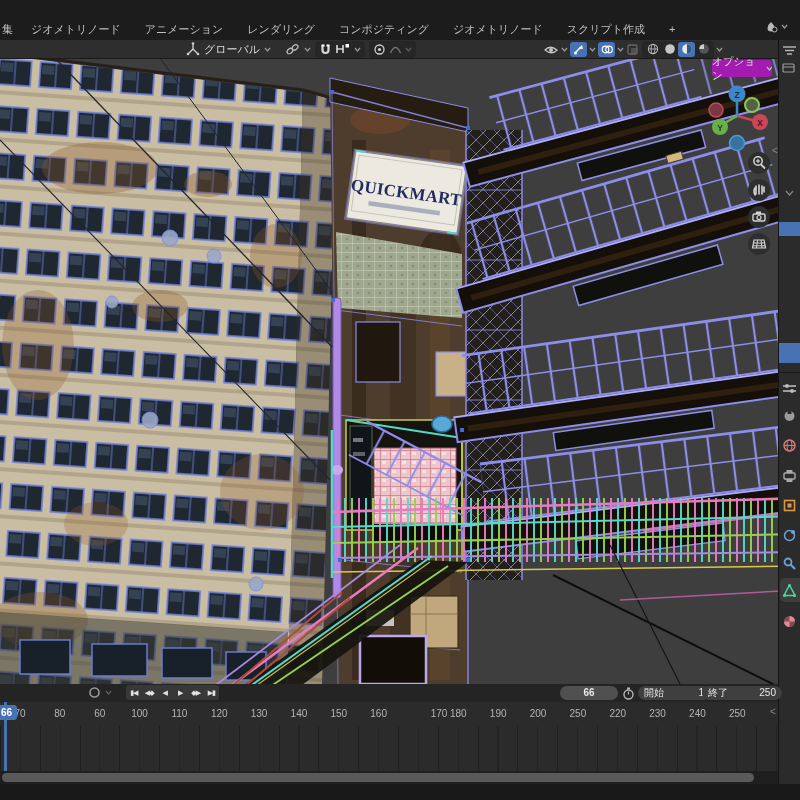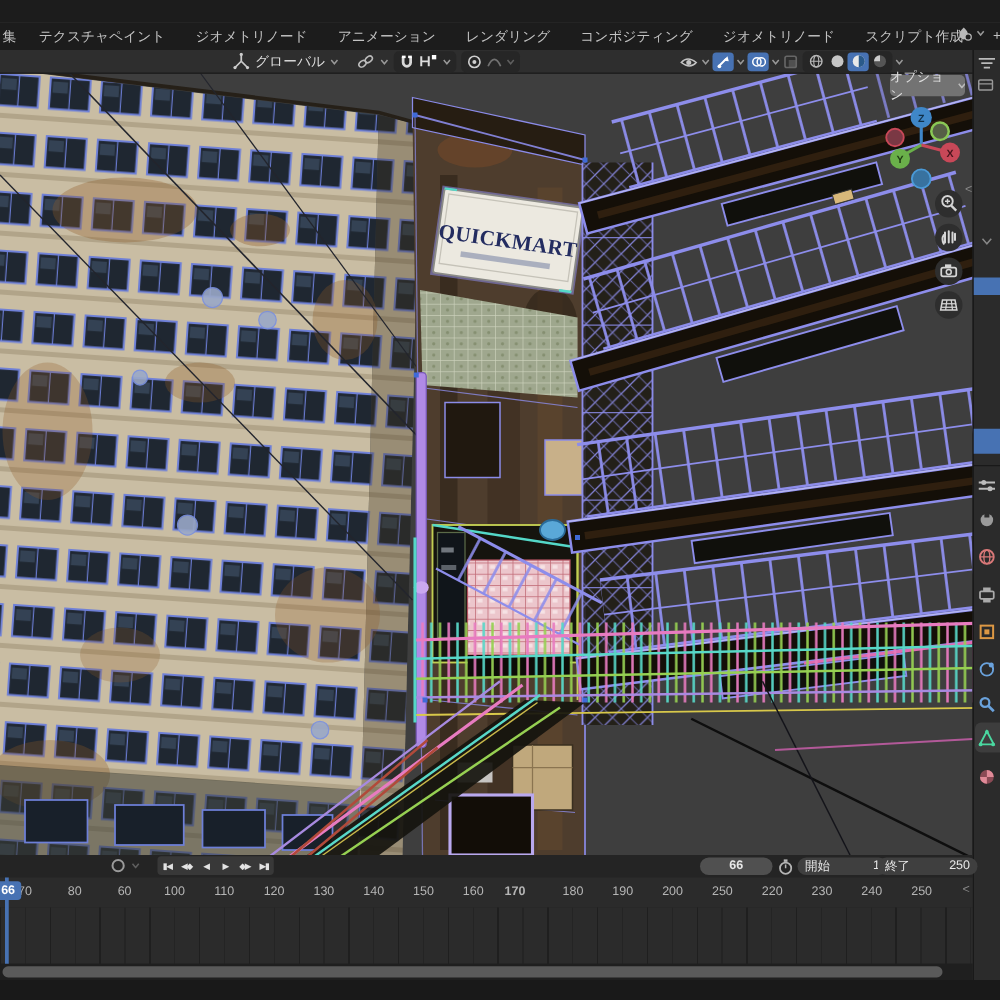--- a/index.html
+++ b/index.html
@@ -18,21 +18,21 @@
             border-bottom:1px solid #1a1a1a;}
   .hgroup{position:absolute;top:0;height:18px;display:flex;align-items:center;gap:4px;}
   .pill{display:flex;align-items:center;gap:3px;background:#262626;border-radius:4px;
         padding:1px 4px;height:15px;}
   .hlabel{font-size:11px;color:#dcdcdc;}
   .bluebtn{width:17px;height:15px;background:#4772b3;border-radius:3px;display:flex;
            align-items:center;justify-content:center;}
   .slot{width:17px;height:15px;display:flex;align-items:center;justify-content:center;border-radius:3px;}
   .slot.active{background:#4772b3;}
   
-  #options-btn{position:absolute;left:712px;top:60px;width:60px;height:17px;background:#737373;
+  #options-btn{position:absolute;left:712px;top:60px;width:60px;height:17px;background:#a21caf;
                border-radius:4px;display:flex;align-items:center;justify-content:space-between;gap:4px;
                font-size:10.5px;color:#e0e0e0;}
   #scene-svg{position:absolute;left:0;top:0;}
   
   #rightpanel{position:absolute;left:778px;top:40px;width:22px;height:760px;background:#2b2b2b;
               border-left:1px solid #141414;}
   .rp{position:absolute;left:3px;}
   .rp-blue{position:absolute;left:0;width:22px;background:#4772b3;}
   .rp-div{position:absolute;left:0;width:22px;height:1px;background:#191919;}
   .rp-active{position:absolute;left:1px;width:21px;height:24px;background:#3d3d3d;
@@ -337,21 +337,20 @@
       <line x1="753.5" y1="243" x2="765" y2="243" stroke="#d5d5d5" stroke-width="1"></line>
       <line x1="753" y1="245.8" x2="765.5" y2="245.8" stroke="#d5d5d5" stroke-width="1"></line>
     </g>
     <text x="772" y="154" font-size="10" fill="#888">&lt;</text>
   </g>
 </svg>
 
 <div id="topbar"></div>
 <div id="tabsrow">
       <div class="tab">集</div>
-      <div class="tab">テクスチャペイント</div>
       <div class="tab">ジオメトリノード</div>
       <div class="tab">アニメーション</div>
       <div class="tab">レンダリング</div>
       <div class="tab">コンポジティング</div>
       <div class="tab">ジオメトリノード</div>
       <div class="tab">スクリプト作成</div>
       <div class="tab">+</div>
     </div>
 <div id="scene-select">
   <svg width="14" height="13">
@@ -585,21 +584,21 @@
         <span class="tick" style="left: 20px;">70</span>
         <span class="tick" style="left: 59.85px;">80</span>
         <span class="tick" style="left: 99.7px;">60</span>
         <span class="tick" style="left: 139.55px;">100</span>
         <span class="tick" style="left: 179.4px;">110</span>
         <span class="tick" style="left: 219.25px;">120</span>
         <span class="tick" style="left: 259.1px;">130</span>
         <span class="tick" style="left: 298.95px;">140</span>
         <span class="tick" style="left: 338.8px;">150</span>
         <span class="tick" style="left: 378.65px;">160</span>
-        <span class="tick" style="left: 412px; font-weight: bold;">170</span>
+        <span class="tick" style="left: 439px;">170</span>
         <span class="tick" style="left: 458.35px;">180</span>
         <span class="tick" style="left: 498.2px;">190</span>
         <span class="tick" style="left: 538.05px;">200</span>
         <span class="tick" style="left: 577.9px;">250</span>
         <span class="tick" style="left: 617.75px;">220</span>
         <span class="tick" style="left: 657.6px;">230</span>
         <span class="tick" style="left: 697.45px;">240</span>
         <span class="tick" style="left: 737.3px;">250</span>
       </div>
   <div id="cur-frame-badge" style="top:21px;">

